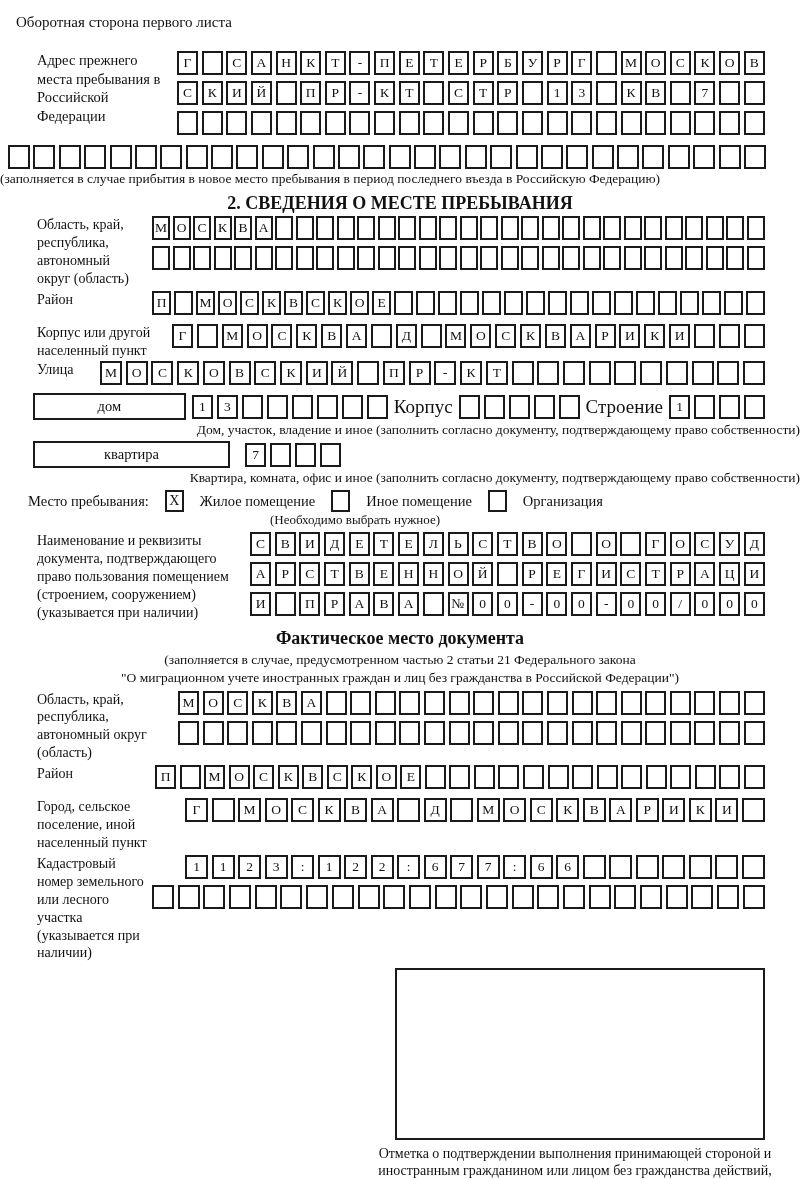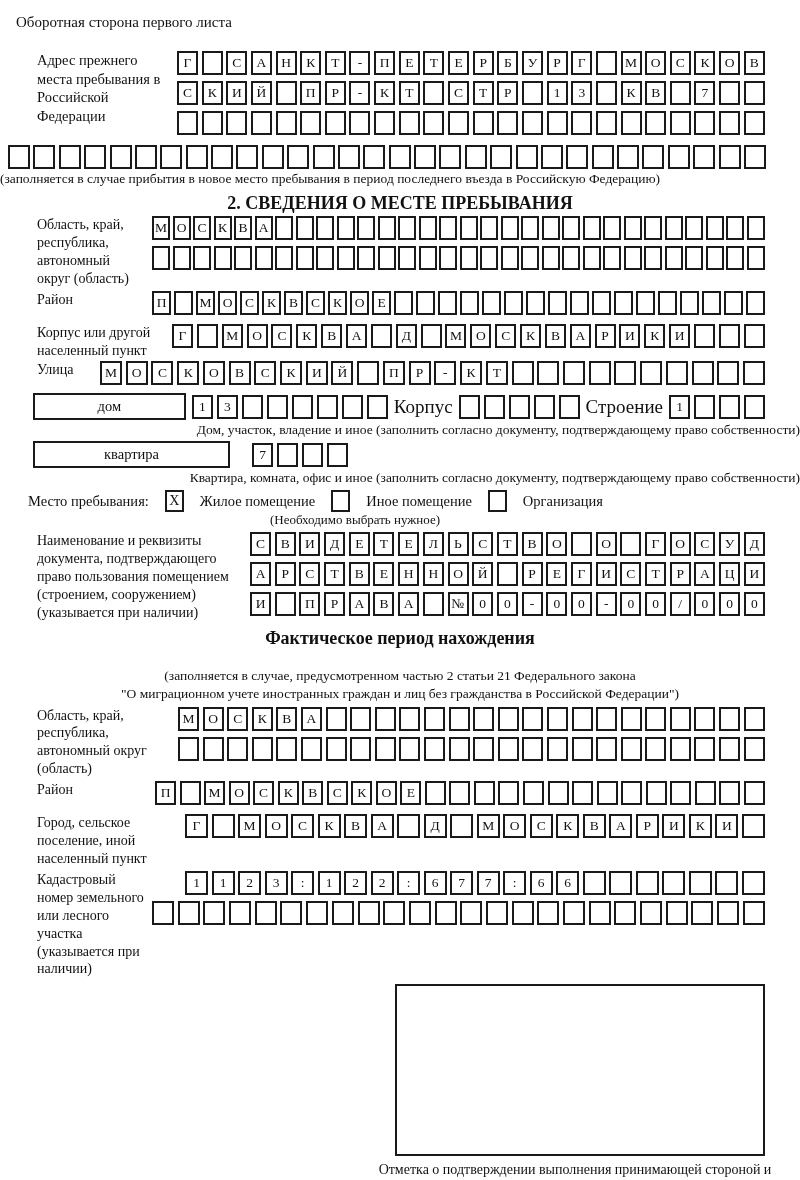--- a/index.html
+++ b/index.html
@@ -20,30 +20,30 @@
   .center{text-align:left;}
   .sec-title{margin-top:6px;text-align:center;font-weight:bold;font-size:18px;}
   .mt2{margin-top:2px}.mt3{margin-top:3px}.mt4{margin-top:4px}
   
   .inline-row{display:flex;align-items:center;margin-left:33px;}
   .lblbox{box-sizing:border-box;border:2px solid #1a1a1a;height:27px;display:flex;
           align-items:center;justify-content:center;font-size:14.5px;background:#fff;}
   .cbset{display:flex;gap:4px;}
   .ilabel{font-size:19px;white-space:nowrap;}
   .house-row{width:732px;justify-content:space-between;gap:6px;}
-  .gap6{gap:22px}
+  .gap6{gap:15px}
   
   .stay-row{display:flex;align-items:center;gap:16px;margin:4px 0 0 28px;font-size:14.5px;}
   .chk{flex:0 0 auto;box-sizing:border-box;width:19px;height:22px;border:2px solid #1a1a1a;
        display:flex;align-items:center;justify-content:center;font-size:14px;}
   .stay-note{margin-left:155px;width:400px;text-align:center;font-size:13px;}
   
   .bigbox{box-sizing:border-box;margin:6px 0 0 395px;width:370px;height:172px;border:2px solid #1a1a1a;background:#fff;}
   .bigbox-caption{margin:5px 0 0 370px;width:410px;text-align:center;font-size:14px;line-height:1.22;}
-  .subnotes{font-size:13.5px;text-align:center;line-height:1.3;margin-top:18px;}
+  .subnotes{font-size:13.5px;text-align:center;line-height:1.3;margin-top:2px;}
 </style>
 </head>
 <body>
 
 <div>
 
   <div class="hdr">Оборотная сторона первого листа</div>
 
   <div class="frow" style="margin-top:20px">
     <div class="flabel" style="font-size:14.5px">Адрес прежнего места пребывания в Российской Федерации</div>
@@ -456,21 +456,21 @@
           <span class="cb">0</span>
           <span class="cb">0</span>
           <span class="cb">/</span>
           <span class="cb">0</span>
           <span class="cb">0</span>
           <span class="cb">0</span>
         </div>
     </div>
   </div>
 
-  <div class="sec-title">Фактическое период нахождения</div>
+  <div class="sec-title">Фактическое место документа</div>
   <div class="subnotes">(заполняется в случае, предусмотренном частью 2 статьи 21 Федерального закона</div>
   <div class="subnotes" style="margin-top:0">"О миграционном учете иностранных граждан и лиц без гражданства в Российской Федерации")</div>
 
   <div class="frow mt4">
     <div class="flabel">Область, край, республика, автономный округ (область)</div>
     <div class="fgrid">
       <div class="cbrow w587">
           <span class="cb">М</span>
           <span class="cb">О</span>
           <span class="cb">С</span>

